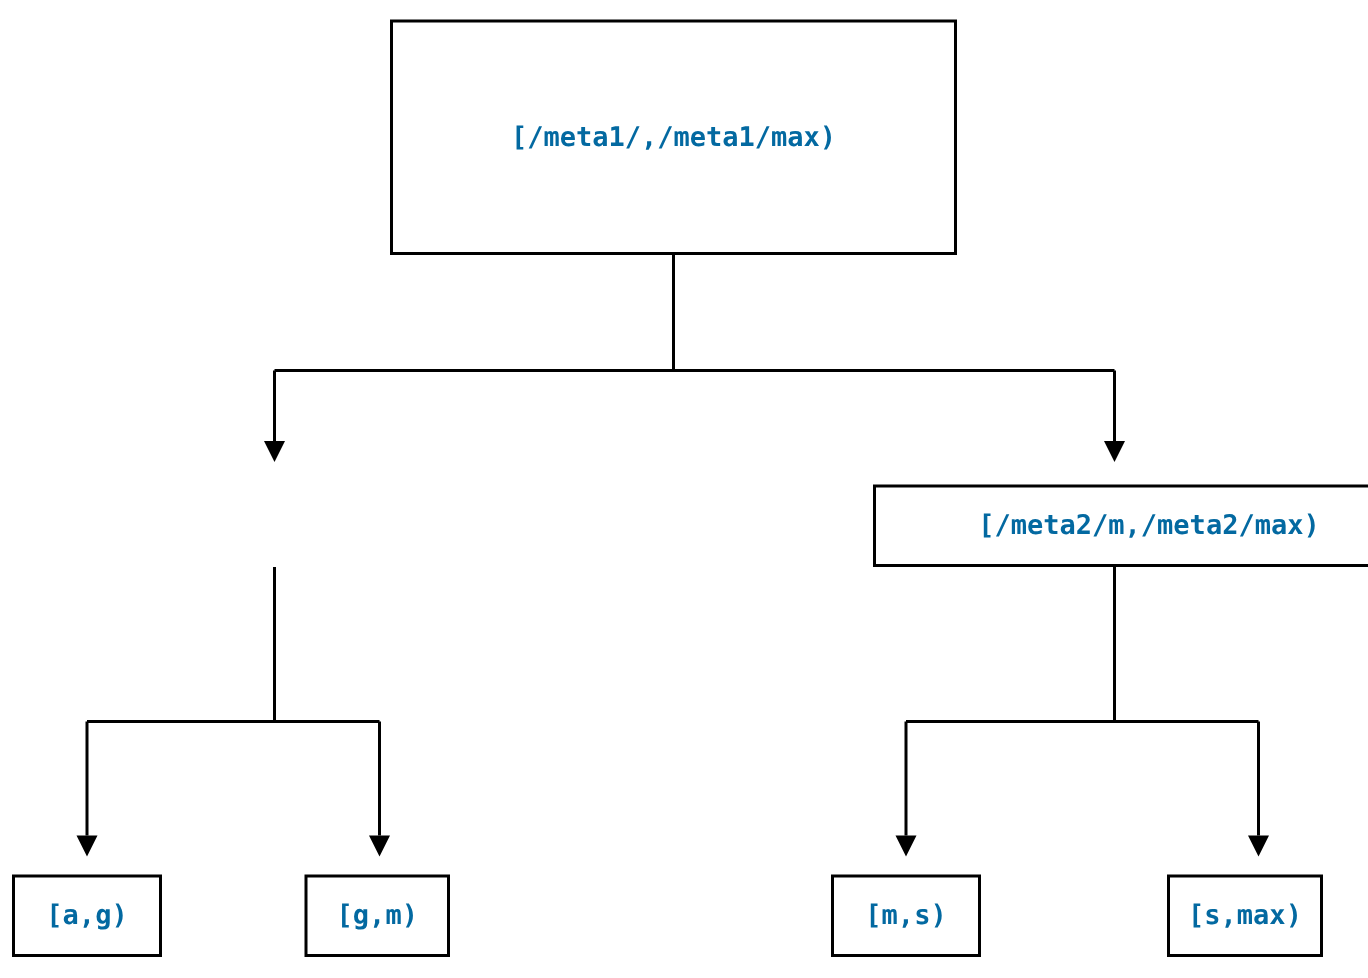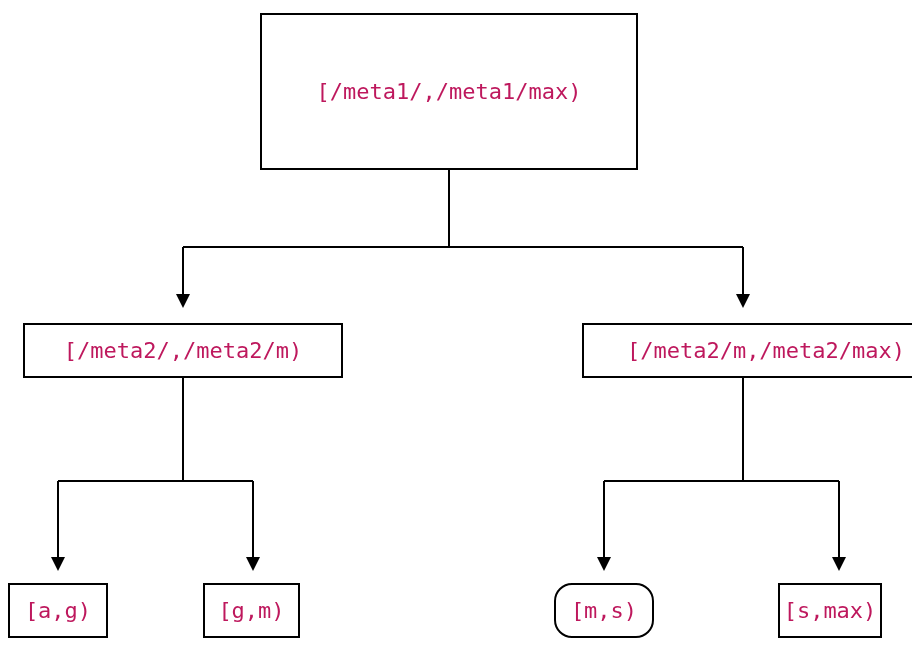--- a/index.html
+++ b/index.html
@@ -19,31 +19,31 @@
     display: block;
   }
   .edge { fill: none; stroke-width: 2; }
   .node {
     position: absolute;
     border: 2px solid #000000;
     background: #ffffff;
     display: flex;
     align-items: center;
     justify-content: center;
-    font-size: 22px;
-    font-weight: normal;
-    color: #be185d;
+    font-size: 18px;
+    font-weight: bold;
+    color: #0369a1;
     white-space: nowrap;
   }
   .node-root      { left: 260px; top: 13px;  width: 378px; height: 157px; }
   .node-meta2-low { left: 23px;  top: 323px; width: 320px; height: 55px; }
   .node-meta2-high{ left: 582px; top: 323px; width: 368px; height: 55px; }
   .node-leaf-ag   { left: 8px;   top: 583px; width: 100px; height: 55px; justify-content: center; }
   .node-leaf-gm   { left: 203px; top: 583px; width: 97px; height: 55px; }
-  .node-leaf-ms   { left: 554px; top: 583px; width: 100px; height: 55px; border-radius: 18px; }
+  .node-leaf-ms   { left: 554px; top: 583px; width: 100px; height: 55px; }
   .node-leaf-smax { left: 778px; top: 583px; width: 104px; height: 55px; }
 </style>
 </head>
 <body>
 
 <div class="canvas">
 
   <svg class="edges" viewBox="0 0 912 652" aria-hidden="true">
 
     <path class="edge" stroke="#000000" d="M449 170 V247 M183 247 H743 M183 247 V294 M743 247 V294"></path>
@@ -56,23 +56,20 @@
 
     <path class="edge" stroke="#000000" d="M743 378 V481 M604 481 H839 M604 481 V557 M839 481 V557"></path>
     <polygon fill="#000000" points="597,557 611,557 604,571"></polygon>
     <polygon fill="#000000" points="832,557 846,557 839,571"></polygon>
   </svg>
 
   <div class="node node-root">
     <span>[/meta1/,/meta1/max)</span>
   </div>
 
-  <div class="node node-meta2-low">
-    <span>[/meta2/,/meta2/m)</span>
-  </div>
 
   <div class="node node-meta2-high">
     <span>[/meta2/m,/meta2/max)</span>
   </div>
 
   <div class="node node-leaf-ag">
     <span>[a,g)</span>
   </div>
 
   <div class="node node-leaf-gm">

